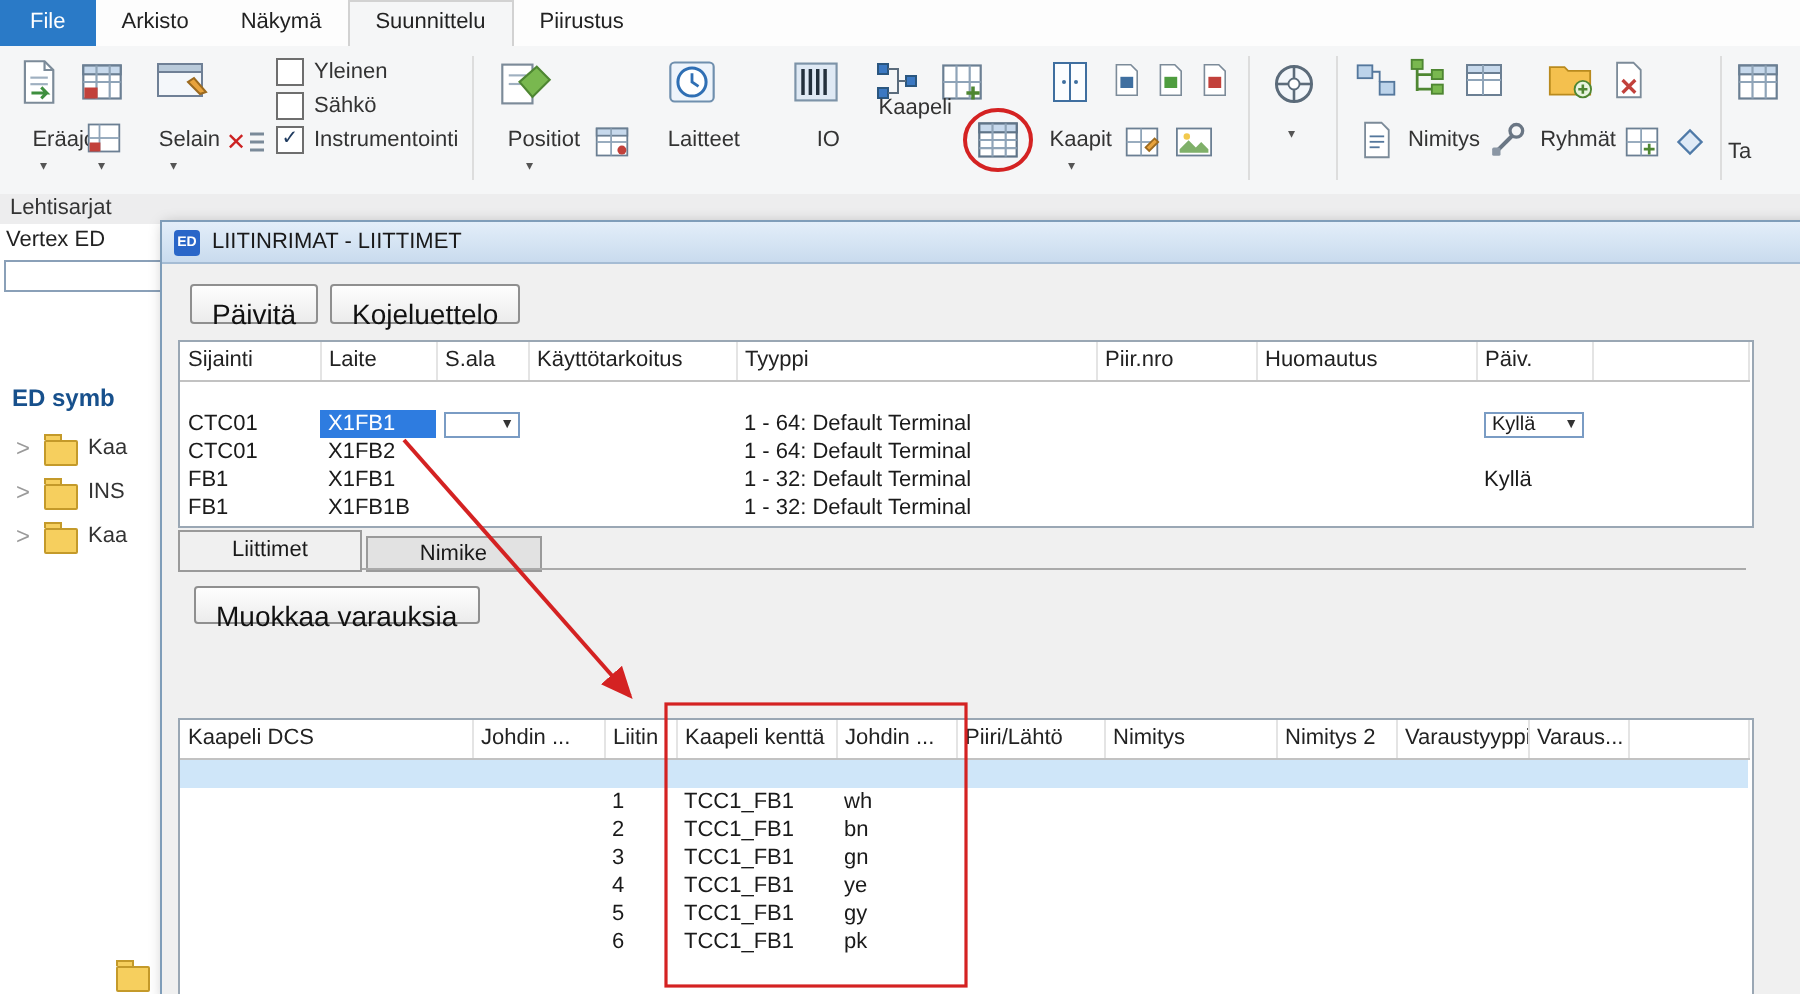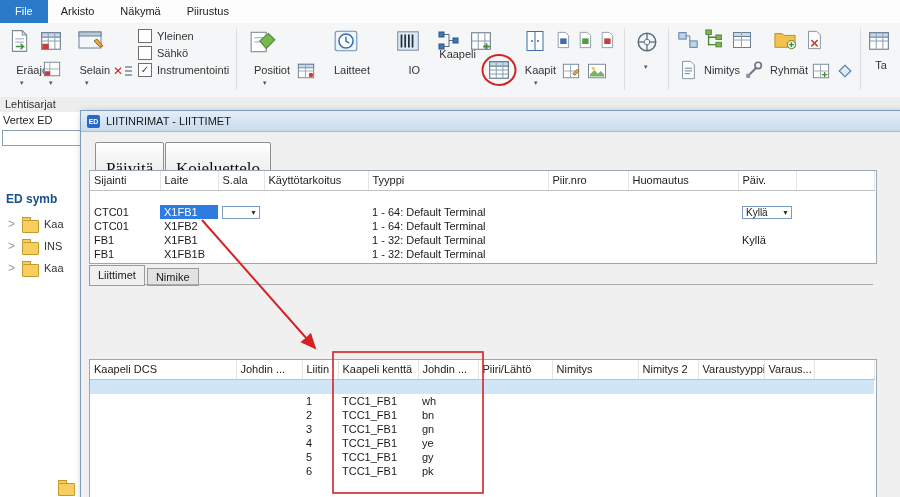--- a/index.html
+++ b/index.html
@@ -34,48 +34,49 @@
   .folder{position:absolute;left:22px;top:4px;width:15px;height:11px;background:#f6cf5e;border:1px solid #c49a2a;border-radius:1px;}
   .folder:before{content:"";position:absolute;top:-4px;left:-1px;width:7px;height:2px;background:#f6cf5e;border:1px solid #c49a2a;border-bottom:none;}
   .tlabel{position:absolute;left:44px;top:2px;width:40px;white-space:nowrap;overflow:hidden;color:#333;}
 
   
   .dialog{position:absolute;left:80px;top:110px;width:840px;height:387px;border:1px solid #7f9db9;background:#f0f0f0;box-shadow:2px 2px 7px rgba(0,0,0,.28);}
   .titlebar{position:absolute;left:0;top:0;right:0;height:21px;background:linear-gradient(#e3eef9,#c9dbee);border-bottom:1px solid #a5bcd4;display:flex;align-items:center;gap:6px;padding-left:6px;box-sizing:border-box;}
   .edicon{width:13px;height:13px;background:#2a66c8;border-radius:2px;color:#fff;font-size:7px;font-weight:bold;display:inline-flex;align-items:center;justify-content:center;}
   .dtitle{font-size:11px;color:#1a1a1a;}
   .dlg-body{position:absolute;left:0;top:21px;right:0;bottom:0;background:#f0f0f0;}
-  .btn{position:absolute;font-size:17px;border:1px solid #8f8f8f;background:linear-gradient(#fefefe,#ececec);padding:16px 10px;border-radius:2px;color:#111;height:20px;box-sizing:border-box;font-family:Liberation Serif, serif;}
+  .btn{position:absolute;font-size:14px;border:1px solid #8f8f8f;background:linear-gradient(#fefefe,#ececec);padding:6px 10px;border-radius:2px;color:#111;height:20px;box-sizing:border-box;}
 
   .twrap{position:absolute;background:#fff;border:1px solid #9aa7b4;}
   table.grid{border-collapse:collapse;table-layout:fixed;width:784px;}
   .grid th{height:19px;line-height:19px;border-bottom:1px solid #c2c2c2;border-right:1px solid #e4e4e4;font-weight:normal;text-align:left;padding:0 4px;font-size:11px;color:#222;background:#fff;overflow:hidden;white-space:nowrap;}
   .grid td{height:14px;line-height:14px;padding:0 4px;font-size:11px;overflow:hidden;white-space:nowrap;}
   .selcell{background:#2e7ce0;color:#fff;}
   tr.selrow td{background:#cfe6f9;}
   .combo{display:flex;align-items:center;justify-content:space-between;background:#fff;border:1px solid #7a9cc4;height:13px;line-height:13px;padding:0 2px 0 3px;font-size:10px;box-sizing:border-box;}
   .combo .car{font-size:7px;color:#333;margin-left:2px;}
 
   .tabstrip{position:absolute;left:8px;top:133px;height:20px;}
-  .dtab{display:inline-block;padding:0 8px;font-size:11px;border:1px solid #9a9a9a;background:#e2e2e2;margin-right:2px;height:16px;line-height:16px;vertical-align:bottom;}
+  .dtab{display:inline-block;padding:0 26px;font-size:11px;border:1px solid #9a9a9a;background:#e2e2e2;margin-right:2px;height:16px;line-height:16px;vertical-align:bottom;}
   .dtab.active{background:#f0f0f0;height:19px;line-height:19px;position:relative;z-index:2;}
   .panelline{position:absolute;left:8px;top:152px;width:784px;border-top:1px solid #aaa;}
 
   
   .overlay{position:absolute;left:0;top:0;width:900px;height:497px;z-index:50;pointer-events:none;}
 </style>
 </head>
 <body>
 
 <div class="stage">
 
   <div class="tabbar">
     <div class="rtab file">File</div>
     <div class="rtab">Arkisto</div>
     <div class="rtab">Näkymä</div>
+    <div class="rtab active">Suunnittelu</div>
     <div class="rtab">Piirustus</div>
   </div>
 
   <div class="ribbon">
 
     <div class="ri" style="left:6px;top:5px;width:26px;height:26px">
       <svg width="22" height="24" viewBox="0 0 20 22">
           <path d="M4 1.5 h9 l4 4 V20.5 H4 Z" fill="#fff" stroke="#7c8b99"></path>
           <path d="M13 1.5 v4 h4" fill="none" stroke="#7c8b99"></path>
           <line x1="6.5" y1="9" x2="14.5" y2="9" stroke="#9fb0c0"></line>
@@ -347,21 +348,21 @@
 
     <div class="ri" style="left:866px;top:5px;width:26px;height:26px">
       <svg width="22" height="22" viewBox="0 0 20 20">
           <rect x="1.5" y="2.5" width="17" height="15" fill="#fff" stroke="#6b7f93"></rect>
           <rect x="1.5" y="2.5" width="17" height="4" fill="#c7d9ec" stroke="#6b7f93"></rect>
           <line x1="7.5" y1="2.5" x2="7.5" y2="17.5" stroke="#8fa4b8"></line>
           <line x1="13.5" y1="2.5" x2="13.5" y2="17.5" stroke="#8fa4b8"></line>
           <line x1="1.5" y1="10" x2="18.5" y2="10" stroke="#8fa4b8"></line>
         </svg>
     </div>
-    <div class="rlabel" style="left:864px;top:36px;width:34px;text-align:center">Ta</div>
+    <div class="rlabel" style="left:864px;top:47px;width:34px;text-align:left">Ta</div>
   </div>
 
   <div class="strip">
     <span>Lehtisarjat</span>
   </div>
 
   <div class="leftpanel">
     <div class="vertex">Vertex ED</div>
     <input class="lp-input" value="" style="">
     <div class="lp-head">ED symb</div>
@@ -485,20 +486,21 @@
           </tr>
         </tbody>
           </table>
       </div>
 
       <div class="tabstrip">
         <span class="dtab active">Liittimet</span><span class="dtab">Nimike</span>
       </div>
       <div class="panelline"></div>
 
+      <button class="btn" style="left:16px;top:161px;height:19px">Muokkaa varauksia</button>
 
       <div class="twrap" style="left:8px;top:227px;width:786px;height:139px">
         <table class="grid">
           <colgroup>
               <col style="width:146px">
               <col style="width:66px">
               <col style="width:36px">
               <col style="width:80px">
               <col style="width:60px">
               <col style="width:74px">

